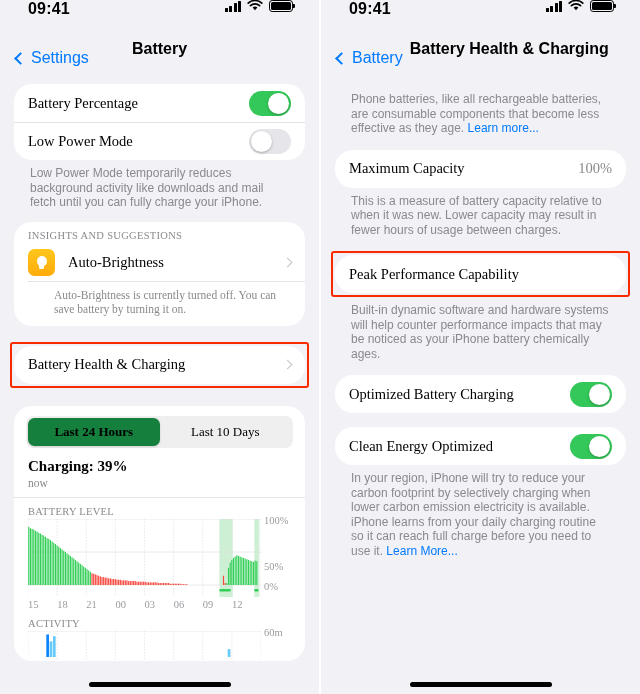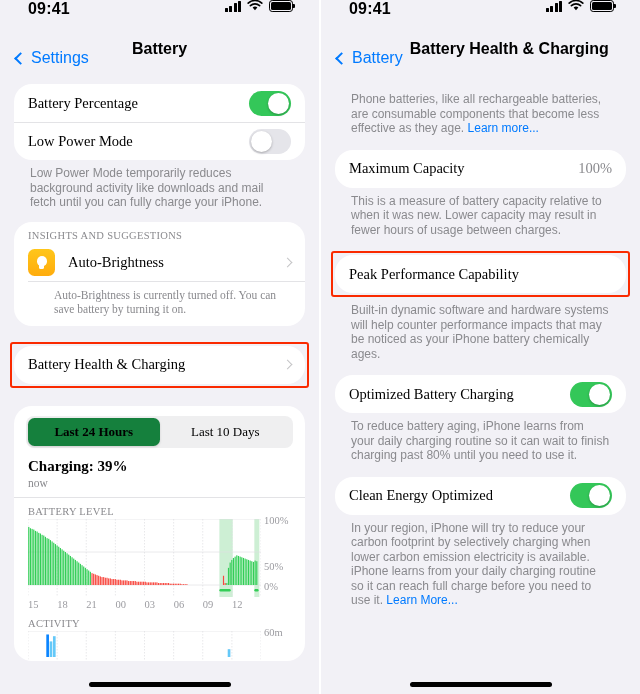--- a/index.html
+++ b/index.html
@@ -457,21 +457,20 @@
       <div class="footnote" style="padding-top:10px">Built-in dynamic software and hardware systems will help counter performance impacts that may be noticed as your iPhone battery chemically ages.</div>
 
       <div class="card" style="margin-top:14px">
         <div class="row">
           <span>Optimized Battery Charging</span>
           <span class="toggle on">
               <span class="knob"></span>
             </span>
         </div>
       </div>
-      <div class="footnote">To reduce battery aging, iPhone learns from your daily charging routine so it can wait to finish charging past 80% until you need to use it.</div>
 
       <div class="card" style="margin-top:14px">
         <div class="row">
           <span>Clean Energy Optimized</span>
           <span class="toggle on">
               <span class="knob"></span>
             </span>
         </div>
       </div>
       <div class="footnote">

